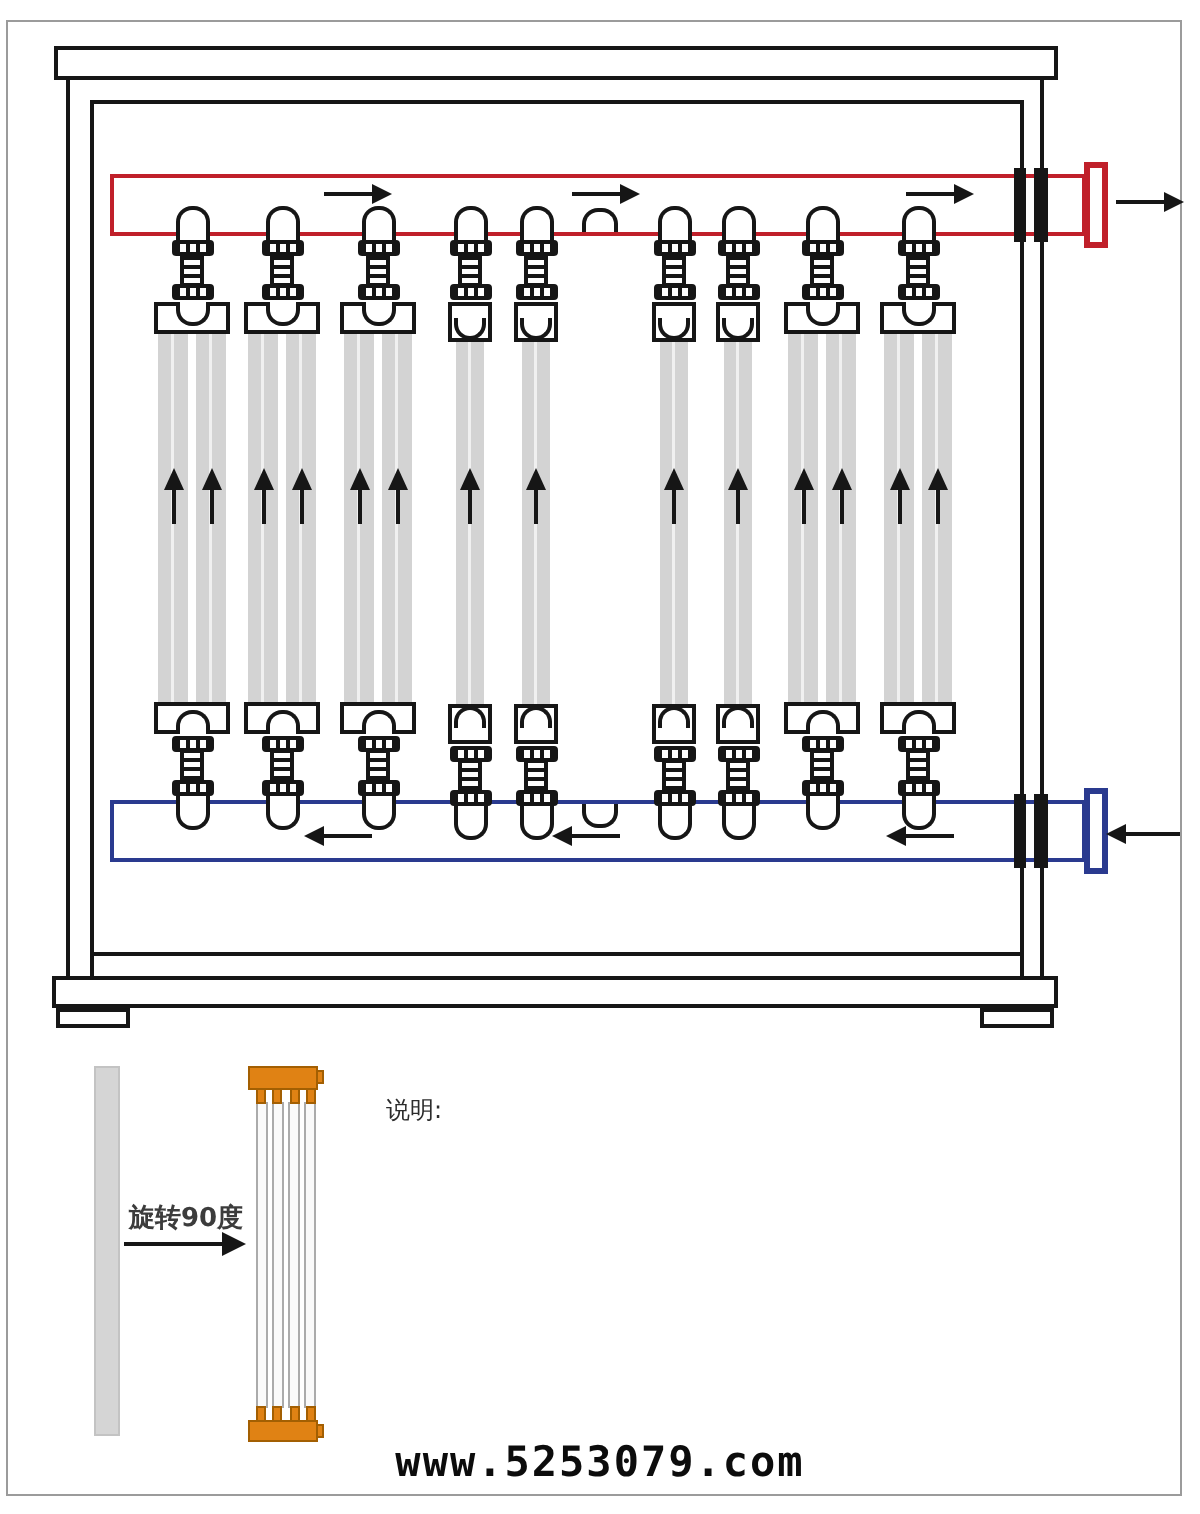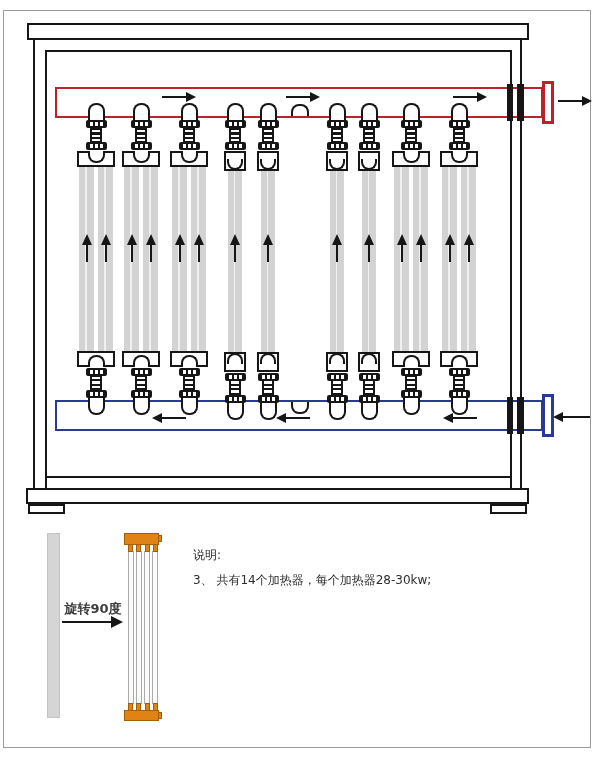--- a/index.html
+++ b/index.html
@@ -72,23 +72,23 @@
   <div id="cab-foot-l" class="abs outline"></div>
   <div id="cab-foot-r" class="abs outline"></div>
 
   <div id="legend-bar" class="abs"></div>
   <div id="rotate-label" class="abs">旋转90度</div>
   <div id="rotate-line" class="abs blk"></div>
   <div id="rotate-head" class="abs tri-right"></div>
 
   <div id="notes" class="abs">
     <span class="notes-line">说明:</span>
-      <span class="notes-line">3、 共有14个加热器，每个加热器28-30kw;</span>
-    </div>
-
+    </div>
+
+  <div id="watermark" class="abs">www.5253079.com</div>
 <div class="abs" style="left: 55px; top: 87px; width: 488px; height: 31px; border: 2px solid rgb(192, 32, 42); background: rgb(255, 255, 255); z-index: 2;"></div>
     <div class="abs" style="left: 55px; top: 400px; width: 488px; height: 31px; border: 2px solid rgb(42, 58, 143); background: rgb(255, 255, 255); z-index: 2;"></div>
     <div class="abs" style="left: 542px; top: 81px; width: 12px; height: 43px; border: 3px solid rgb(192, 32, 42); background: rgb(255, 255, 255); z-index: 3;"></div>
     <div class="abs" style="left: 542px; top: 394px; width: 12px; height: 43px; border: 3px solid rgb(42, 58, 143); background: rgb(255, 255, 255); z-index: 3;"></div>
     <div class="abs blk" style="left: 507px; top: 84px; width: 6px; height: 37px; z-index: 4;"></div>
     <div class="abs blk" style="left: 517px; top: 84px; width: 7px; height: 37px; z-index: 4;"></div>
     <div class="abs blk" style="left: 507px; top: 397px; width: 6px; height: 37px; z-index: 4;"></div>
     <div class="abs blk" style="left: 517px; top: 397px; width: 7px; height: 37px; z-index: 4;"></div>
     <div class="abs dome" style="left: 291px; top: 104px; width: 18px; height: 12px; z-index: 3;"></div>
     <div class="abs arc" style="left: 291px; top: 402px; width: 18px; height: 12px; z-index: 3;"></div>

